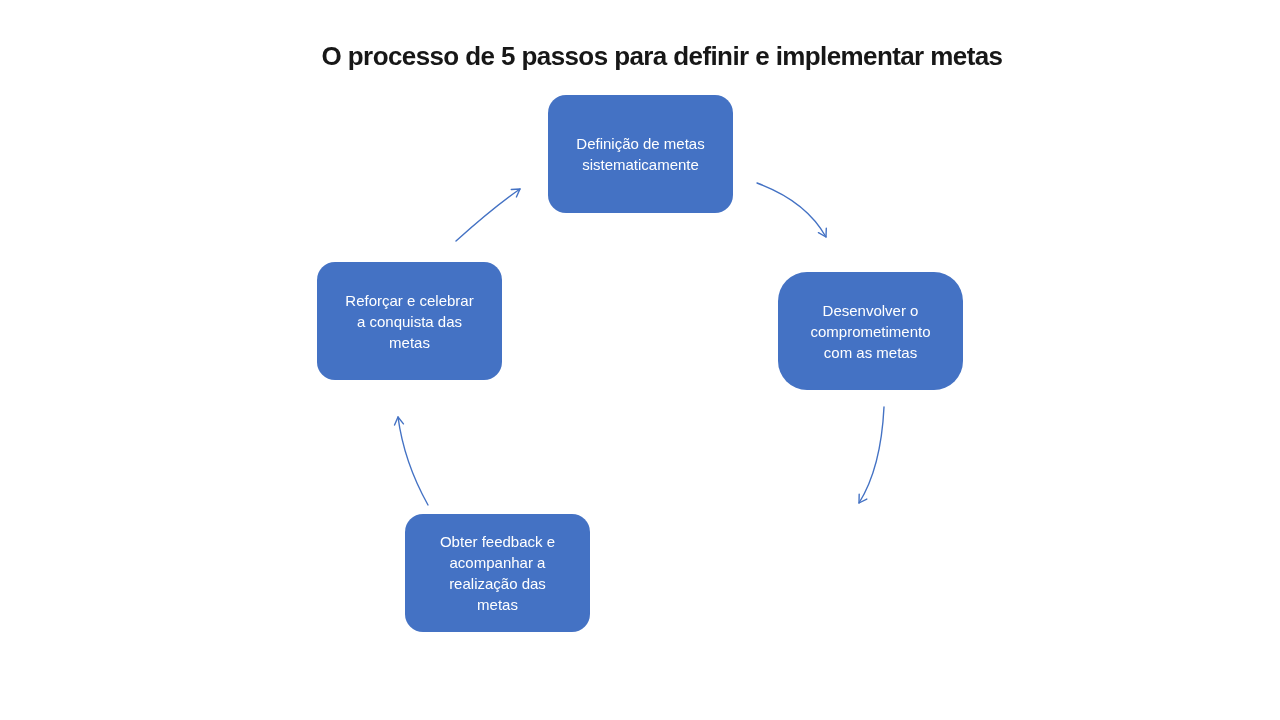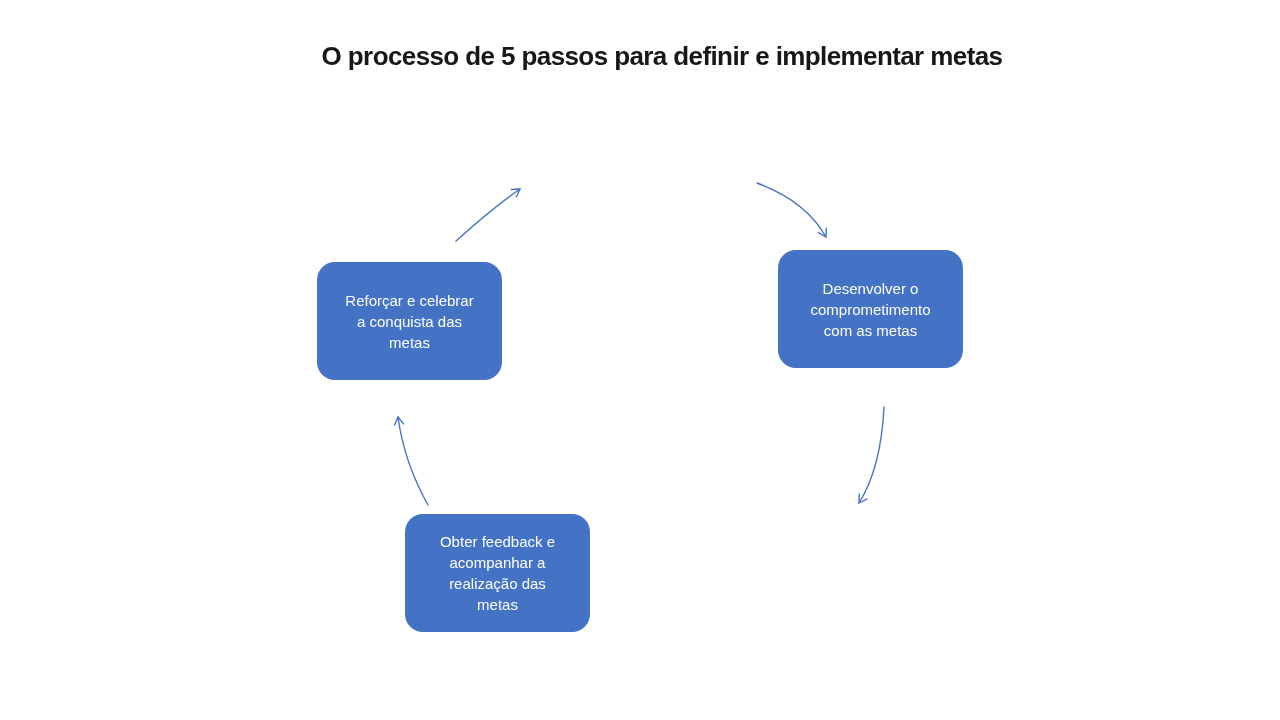--- a/index.html
+++ b/index.html
@@ -38,21 +38,21 @@
     color: var(--box-text, #ffffff);
     display: flex;
     align-items: center;
     justify-content: center;
     text-align: center;
     font-size: 15px;
     line-height: 1.4;
     white-space: pre-line;
   }
   .pos-top          { left: 548px; top: 95px;  }
-  .pos-right        { left: 778px; top: 250px; }
+  .pos-right        { left: 778px; top: 272px; border-radius: 29px; }
   .pos-bottom-right { left: 690px; top: 535px; }
   .pos-bottom-left  { left: 405px; top: 514px; text-align: center; }
   .pos-left         { left: 317px; top: 262px; }
 
   .arrows-layer {
     position: absolute;
     left: 0;
     top: 0;
     pointer-events: none;
   }
@@ -64,20 +64,22 @@
     stroke-linejoin: round;
   }
 </style>
 </head>
 <body>
 
 <div class="slide">
 
   <h1 class="slide-title">O processo de 5 passos para definir e implementar metas</h1>
 
+  <div class="step-box pos-top">Definição de metas
+sistematicamente</div>
 
   <div class="step-box pos-right">Desenvolver o
 comprometimento
 com as metas</div>
 
 
   <div class="step-box pos-bottom-left">Obter feedback e
 acompanhar a
 realização das
 metas</div>

